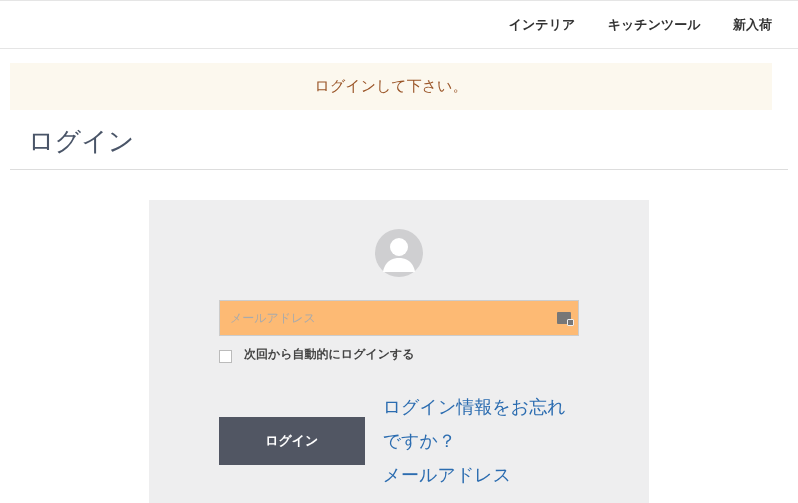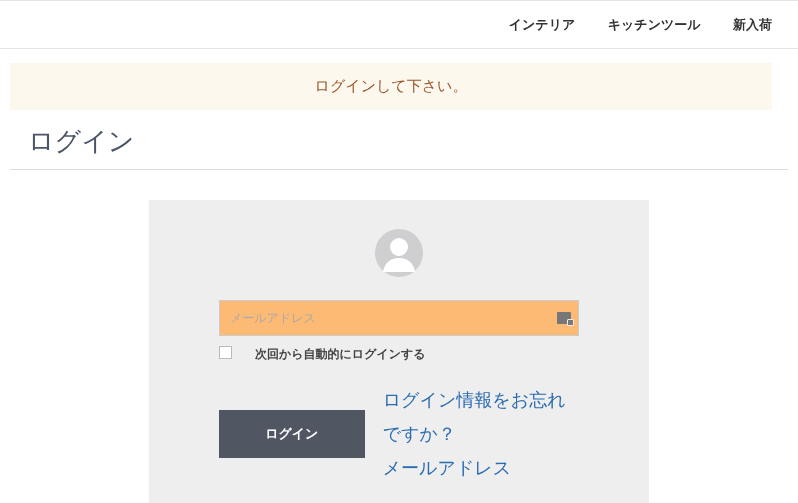--- a/index.html
+++ b/index.html
@@ -85,24 +85,24 @@
       bottom: -2px;
       width: 5px;
       height: 5px;
       background: #777;
       border: 1px solid #eeeeef;
       border-radius: 1px;
     }
     .remember {
       text-align: left;
       font-size: 12px;
-      margin: 8px 0 20px 0;
+      margin: 8px 0 27px 0;
       display: flex;
-      align-items: flex-start;
-      gap: 23px;
+      align-items: flex-end;
+      gap: 12px;
     }
     .remember input[type="checkbox"] {
       width: 13px;
       height: 13px;
       border: 1px solid #bbb;
       background: #fff;
       appearance: none;
       cursor: pointer;
     }
     .remember-label { font-weight: bold; color: #444; }

